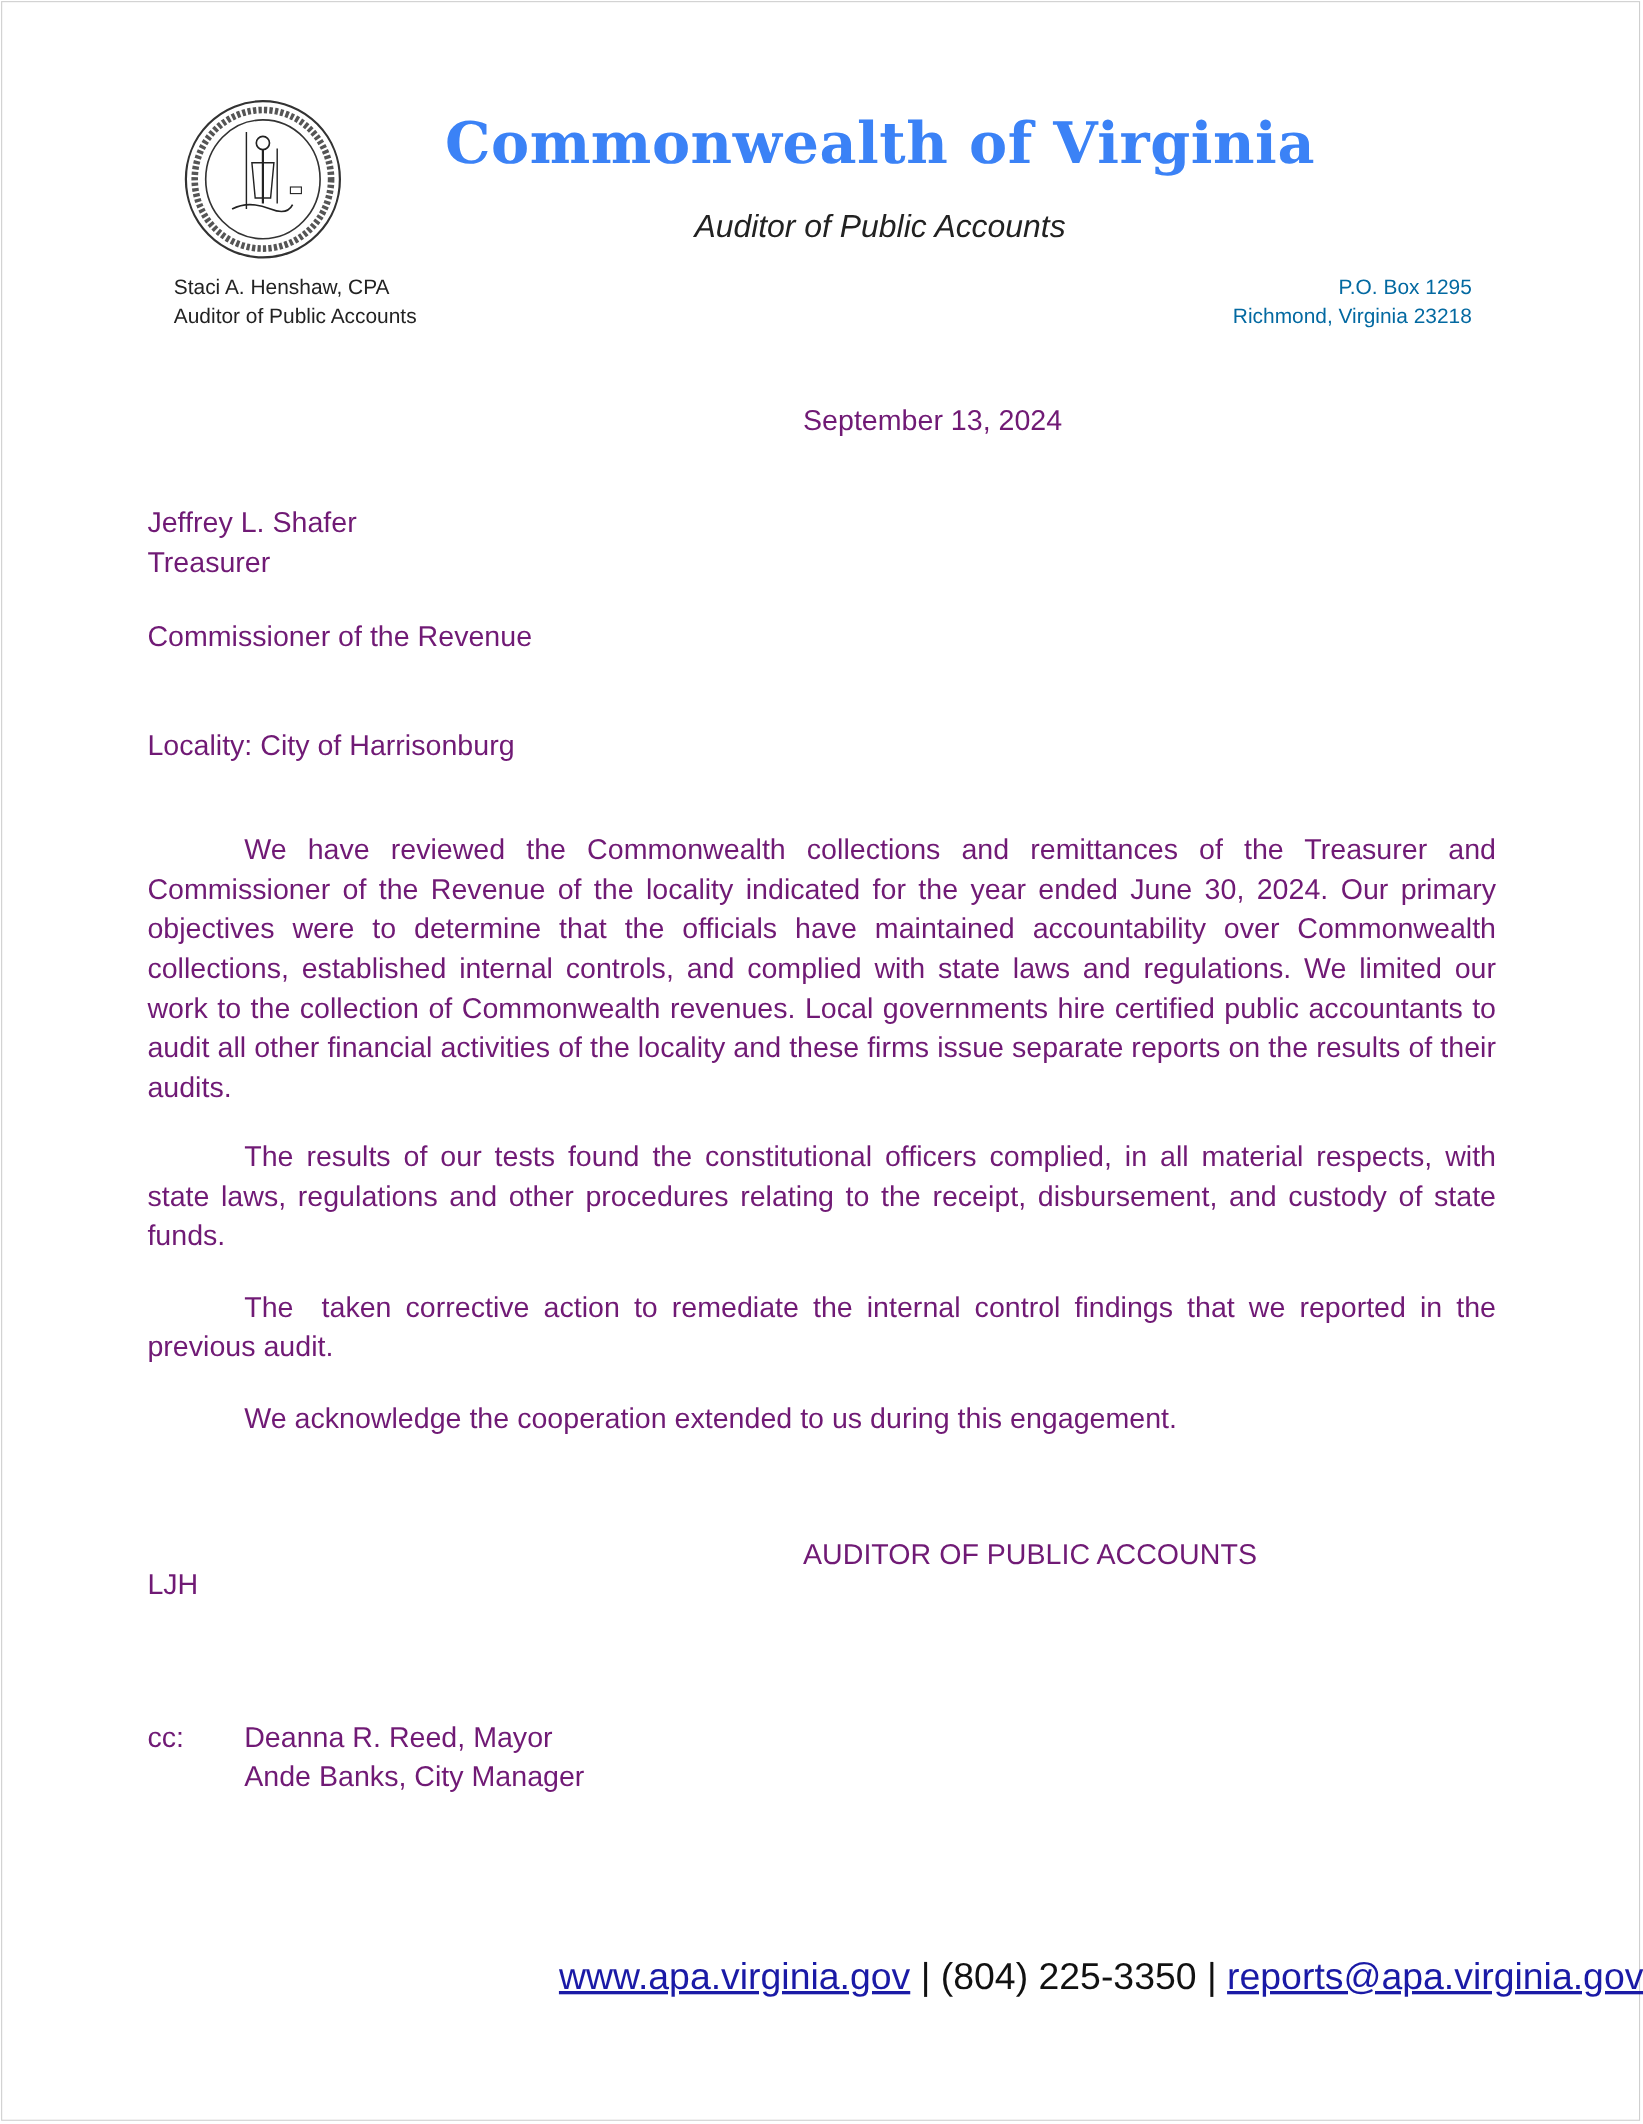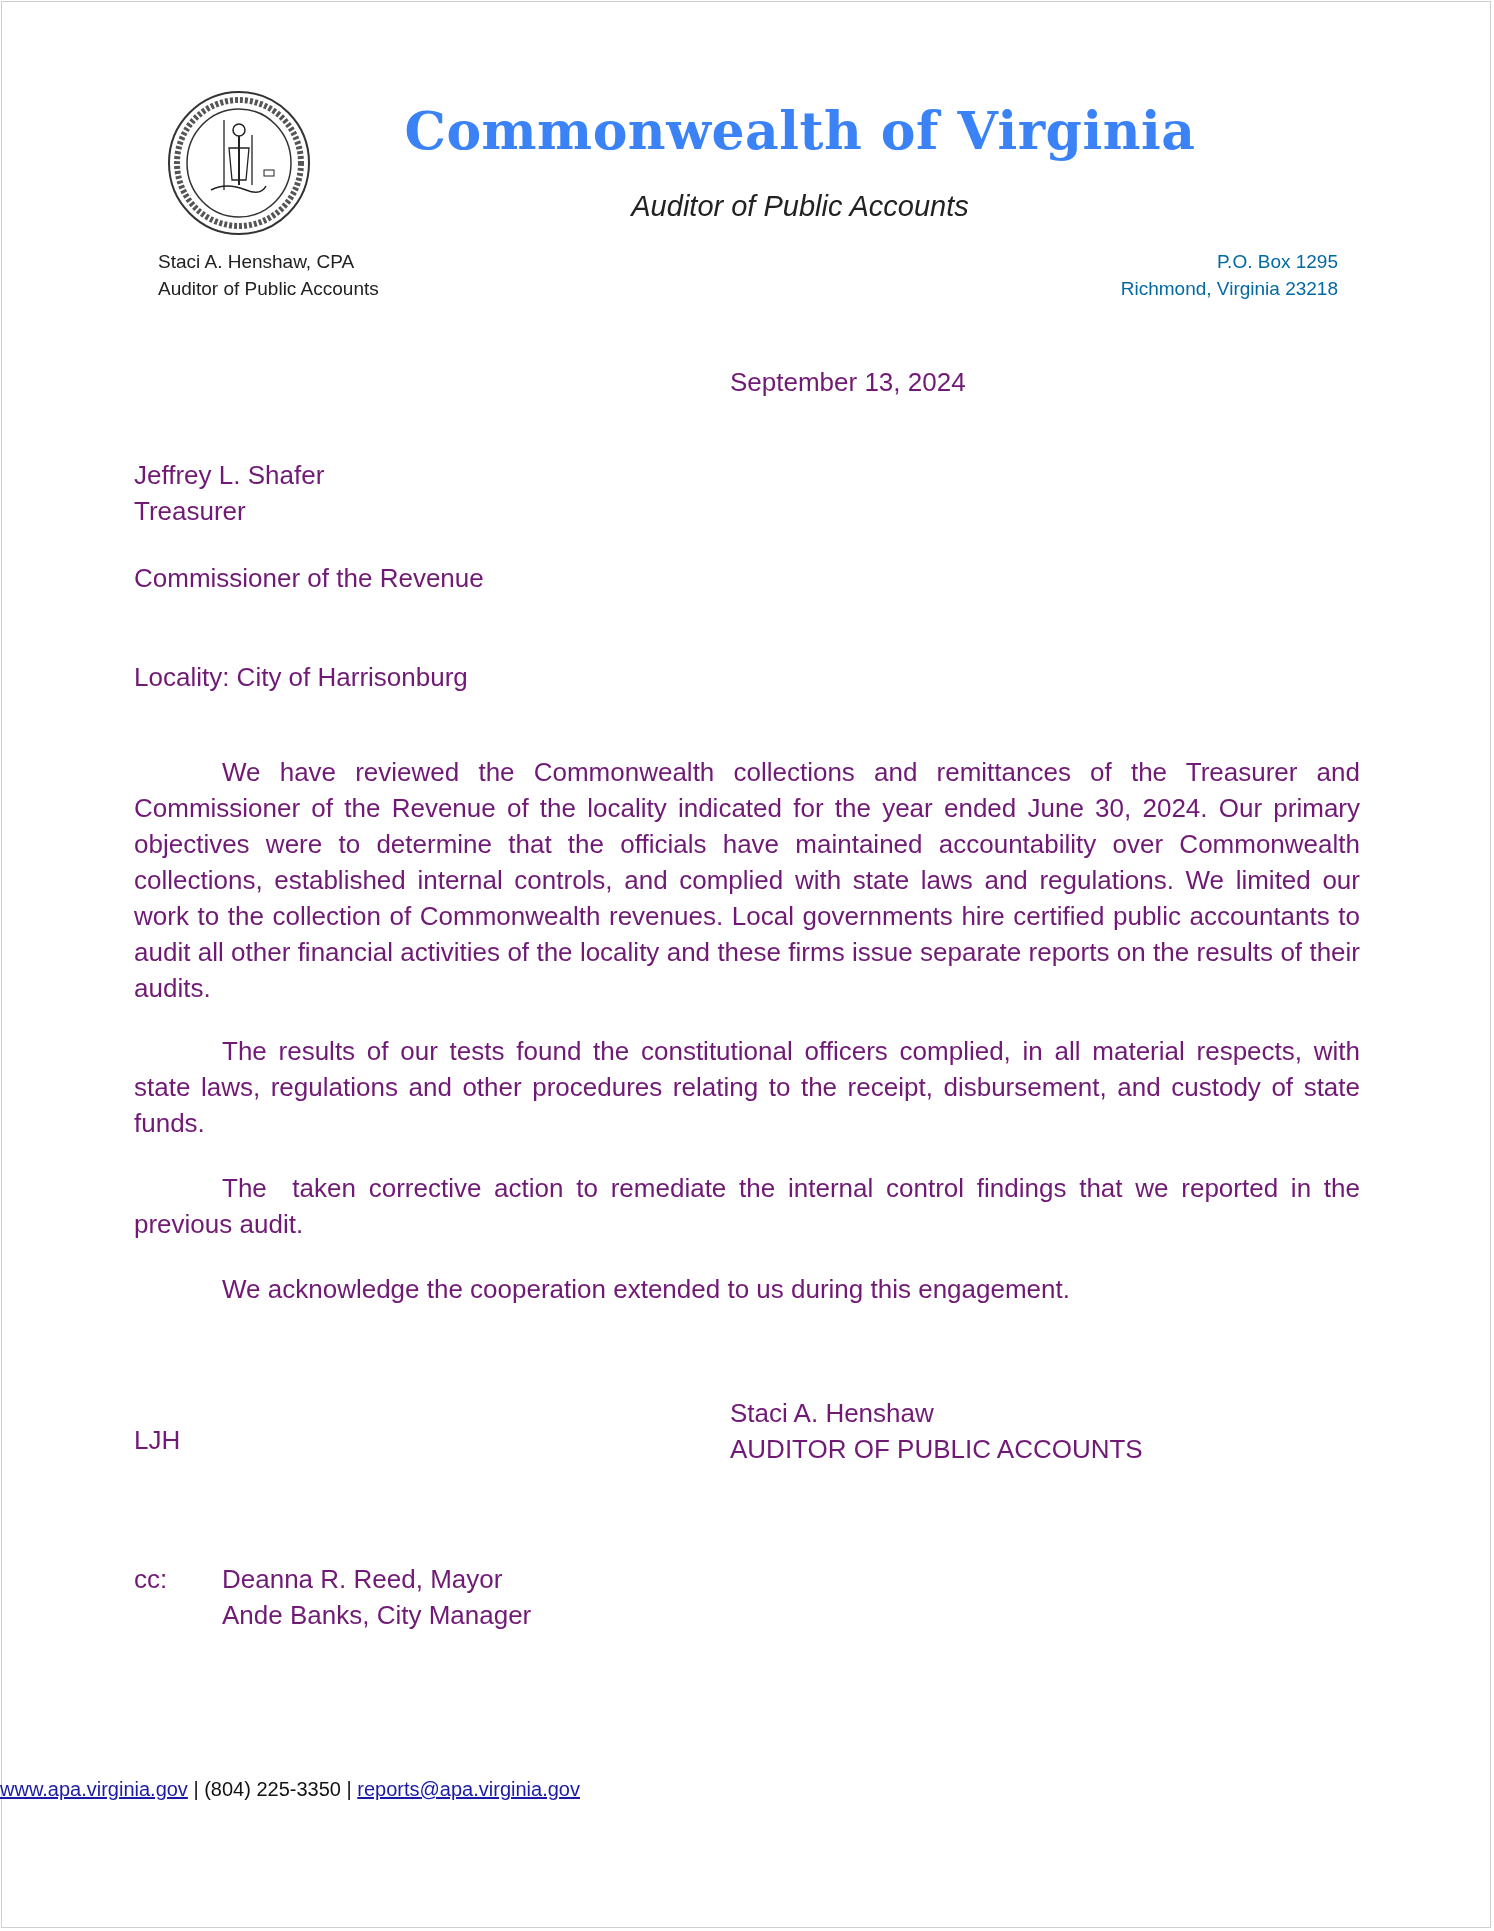--- a/index.html
+++ b/index.html
@@ -17,21 +17,21 @@
   .hdr-left { left: 158px; top: 248px; font-size: 19px; line-height: 27px; color: #222; }
   .hdr-right { right: 156px; top: 248px; font-size: 19px; line-height: 27px; text-align: right; color: #0369a1; }
   .date { left: 730px; top: 364px; font-size: 26px; }
   .body-text { font-size: 26px; line-height: 36px; color: #701a75; }
   .addr { left: 134px; }
   .para { left: 134px; width: 1226px; text-align: justify; }
   .para .indent { display: inline-block; width: 88px; }
   .sig { left: 730px; }
   .cc-label { left: 134px; }
   .cc-names { left: 222px; }
-  .footer { left: 0; width: 1494px; top: 1778px; text-align: left; font-size: 20px; }
+  .footer { left: 0; width: 1494px; top: 1778px; text-align: right; font-size: 34px; }
   .footer a { color: #1a1aa6; text-decoration: underline; }
   .footer .sep { color: #111; }
 </style>
 </head>
 <body>
 
 <div class="page-border"></div>
 
 <div class="abs seal">
   <svg width="146" height="146" viewBox="0 0 146 146">
@@ -70,21 +70,20 @@
   <div>Commissioner of the Revenue</div>
 </div>
 <div class="abs addr body-text" style="top:659px;">Locality: City of Harrisonburg</div>
 
 <div class="abs para body-text" style="top:754px;"><span class="indent"></span><span>We have reviewed the Commonwealth collections and remittances of the Treasurer and Commissioner of the Revenue of the locality indicated for the year ended June 30, 2024.  Our primary objectives were to determine that the officials have maintained accountability over Commonwealth collections, established internal controls, and complied with state laws and regulations.  We limited our work to the collection of Commonwealth revenues. Local governments hire certified public accountants to audit all other financial activities of the locality and these firms issue separate reports on the results of their audits.</span></div>
 <div class="abs para body-text" style="top:1033px;"><span class="indent"></span><span>The results of our tests found the constitutional officers complied, in all material respects, with state laws, regulations and other procedures relating to the receipt, disbursement, and custody of state funds.</span></div>
 <div class="abs para body-text" style="top:1170px;"><span class="indent"></span><span style="white-space:pre-wrap;">The  taken corrective action to remediate the internal control findings that we reported in the previous audit.</span></div>
 <div class="abs para body-text" style="top:1271px;"><span class="indent"></span><span>We acknowledge the cooperation extended to us during this engagement.</span></div>
 
 <div class="abs sig body-text" style="top:1395px;">
-  <div>Staci A. Henshaw</div>
   <div>AUDITOR OF PUBLIC ACCOUNTS</div>
 </div>
 
 <div class="abs addr body-text" style="top:1422px;">LJH</div>
 
 <div class="abs cc-label body-text" style="top:1561px;">cc:</div>
 <div class="abs cc-names body-text" style="top:1561px;">
   <div>Deanna R. Reed, Mayor</div>
   <div>Ande Banks, City Manager</div>
 </div>

